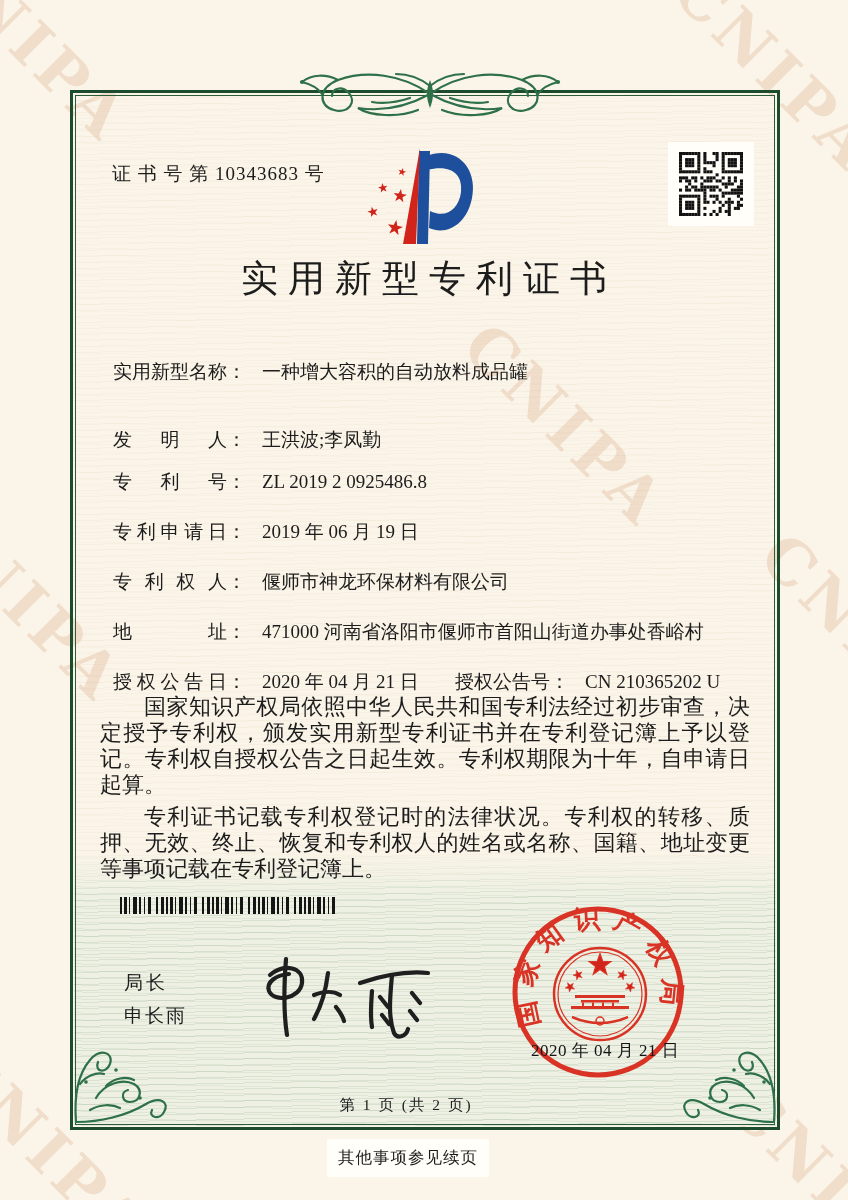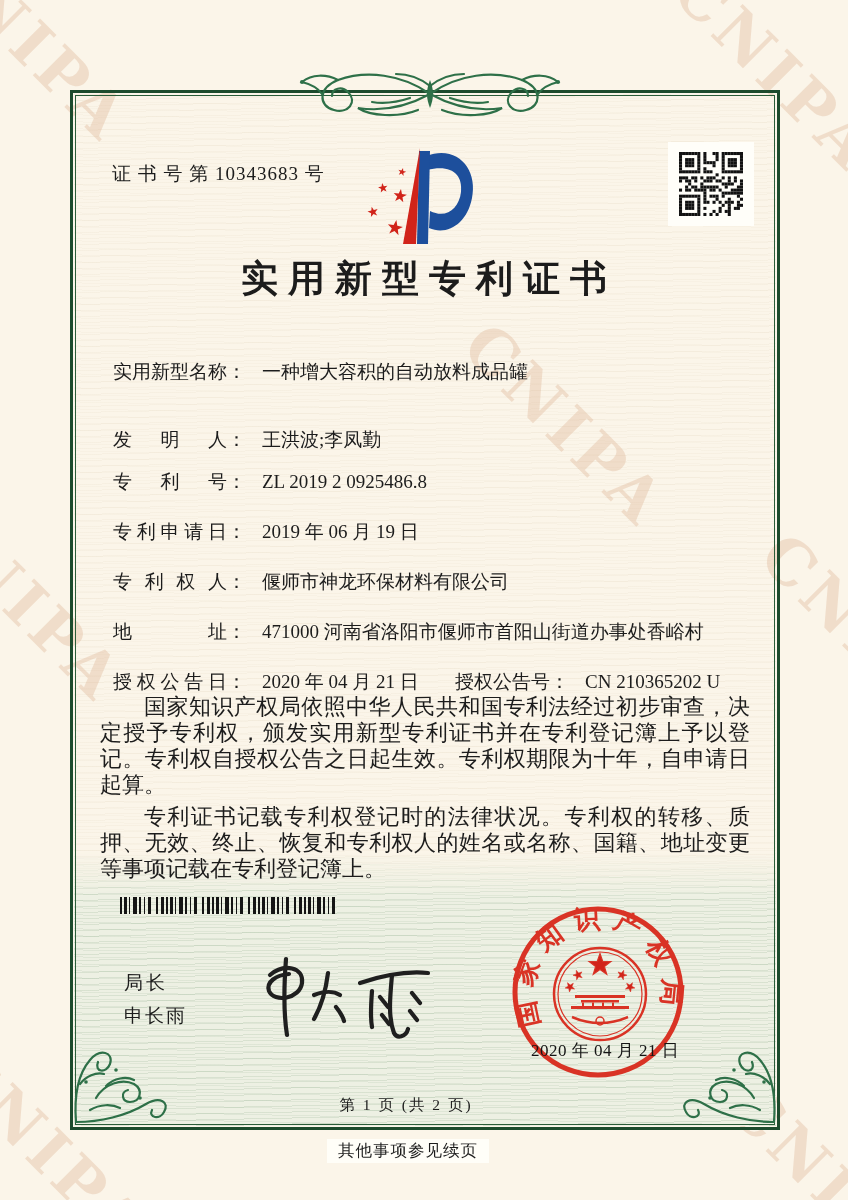--- a/index.html
+++ b/index.html
@@ -44,21 +44,21 @@
   .orn-top{left:290px; top:64px; width:280px; height:60px;}
   .orn-bl{left:70px; top:1012px; width:110px; height:116px;}
   .orn-br{left:670px; top:1012px; width:110px; height:116px; transform:scaleX(-1);}
   
   .cert-no{position:absolute; left:112px; top:161px; font-size:19px; letter-spacing:1px; z-index:10;}
   .logo{position:absolute; left:362px; top:144px; width:120px; height:108px; z-index:10;}
   .qr{position:absolute; left:668px; top:142px; width:86px; height:84px; background:#fffef9;
       display:flex; align-items:center; justify-content:center; z-index:10;}
   .title{
     position:absolute; left:0; right:0; top:256px; text-align:center; z-index:10;
-    font-size:37px; font-weight:bold; letter-spacing:10px; text-indent:10px; line-height:46px;
+    font-size:37px; font-weight:normal; letter-spacing:10px; text-indent:10px; line-height:46px;
   }
   .fields{position:absolute; left:113px; top:359px; width:660px; z-index:10; font-size:19px;}
   .frow{position:absolute; left:0; white-space:nowrap;}
   .r0{top:0px}.r1{top:68px}.r2{top:110px}.r3{top:160px}.r4{top:210px}.r5{top:260px}.r6{top:310px}
   .flabel{display:inline-block; width:114px; text-align:justify; text-align-last:justify; vertical-align:bottom;}
   .fvalue{margin-left:16px;}
   .grant2{position:absolute; left:342px; top:0; white-space:nowrap;}
   .paras{position:absolute; left:100px; top:694px; width:650px; z-index:10;}
   .paras p{margin:0; font-size:22px; line-height:26px; text-align:justify; text-indent:2em;}
   .paras p + p{margin-top:6px;}
@@ -75,21 +75,21 @@
     font-family:"Liberation Sans","DejaVu Sans",sans-serif; z-index:10;}
   .director-name{position:absolute; left:124px; top:1003px; font-size:19px; letter-spacing:2px;
     font-family:"Liberation Sans","DejaVu Sans",sans-serif; z-index:10;}
   .signature{position:absolute; left:256px; top:954px; width:184px; height:90px; z-index:10;}
   .seal{position:absolute; left:509px; top:903px; width:178px; height:178px; z-index:11;}
   .seal-date{position:absolute; left:531px; top:1039px; font-size:17px; letter-spacing:.5px;
     color:#141414; z-index:12; white-space:nowrap;}
   .pageno{position:absolute; left:0; right:0; top:1095px; text-align:center; font-size:15.5px;
     letter-spacing:2px; transform:translateX(-18px); z-index:10;}
   .footer-note{
-    position:absolute; left:327px; top:1139px; width:162px; height:24px; background:#fffef8;
+    position:absolute; left:327px; top:1139px; width:162px; height:38px; background:#fffef8;
     display:flex; align-items:center; justify-content:center; font-size:16.5px;
     letter-spacing:1px; z-index:10;
   }
 </style>
 </head>
 <body>
 
 <div class="page">
 
   <div class="inner-pattern"></div>

